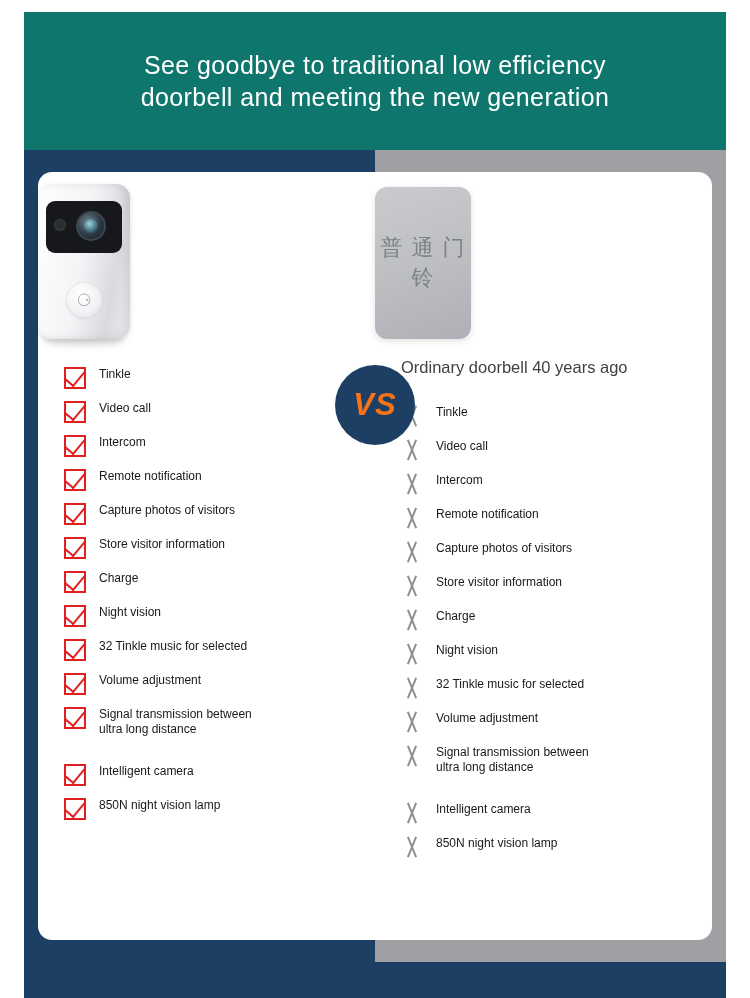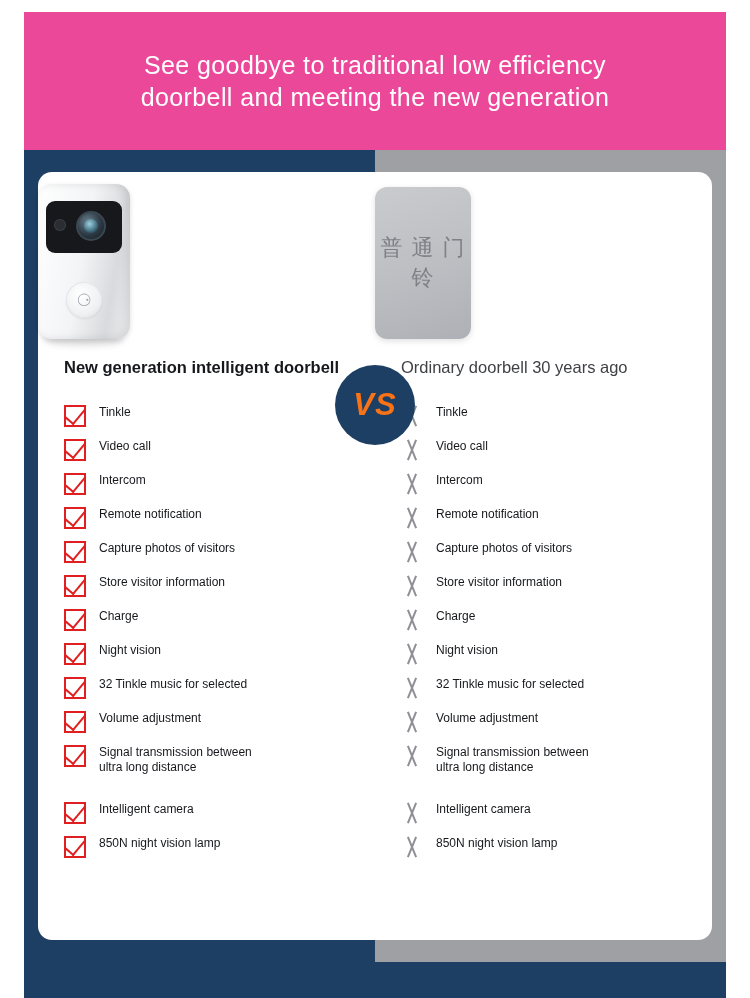--- a/index.html
+++ b/index.html
@@ -19,21 +19,21 @@
     inset: 0;
     background: #ffffff;
   }
   
   .banner {
     position: absolute;
     left: 24px;
     top: 12px;
     width: 702px;
     height: 138px;
-    background: #ec4899;
+    background: #0f766e;
     display: flex;
     align-items: center;
     justify-content: center;
   }
   .banner-text {
     color: #ffffff;
     font-size: 25px;
     line-height: 1.28;
     text-align: center;
     letter-spacing: 0.4px;
@@ -330,21 +330,20 @@
             <div class="body"></div>
             <div class="screen"></div>
             <div class="ir"></div>
             <div class="lens-outer"></div>
             <div class="lens-inner"></div>
             <div class="btn">
               <span>⚆</span>
             </div>
           </div>
         </div>
-        <div class="col-head left">New generation intelligent doorbell</div>
         <ul class="features">
           <li>
             <span class="mark check"></span>
             <span class="feat-text">Tinkle</span>
           </li>
           <li>
             <span class="mark check"></span>
             <span class="feat-text">Video call</span>
           </li>
           <li>
@@ -399,21 +398,21 @@
     <div class="card card-right">
       <div class="card-inner">
         <div class="prod-area">
           <div class="ordinary">
             <div class="cn">普
 通
 门
 铃</div>
           </div>
         </div>
-        <div class="col-head right">Ordinary doorbell 30 years ago</div>
+        <div class="col-head right">Ordinary doorbell 40 years ago</div>
         <ul class="features">
           <li>
             <span class="mark cross"></span>
             <span class="feat-text">Tinkle</span>
           </li>
           <li>
             <span class="mark cross"></span>
             <span class="feat-text">Video call</span>
           </li>
           <li>

